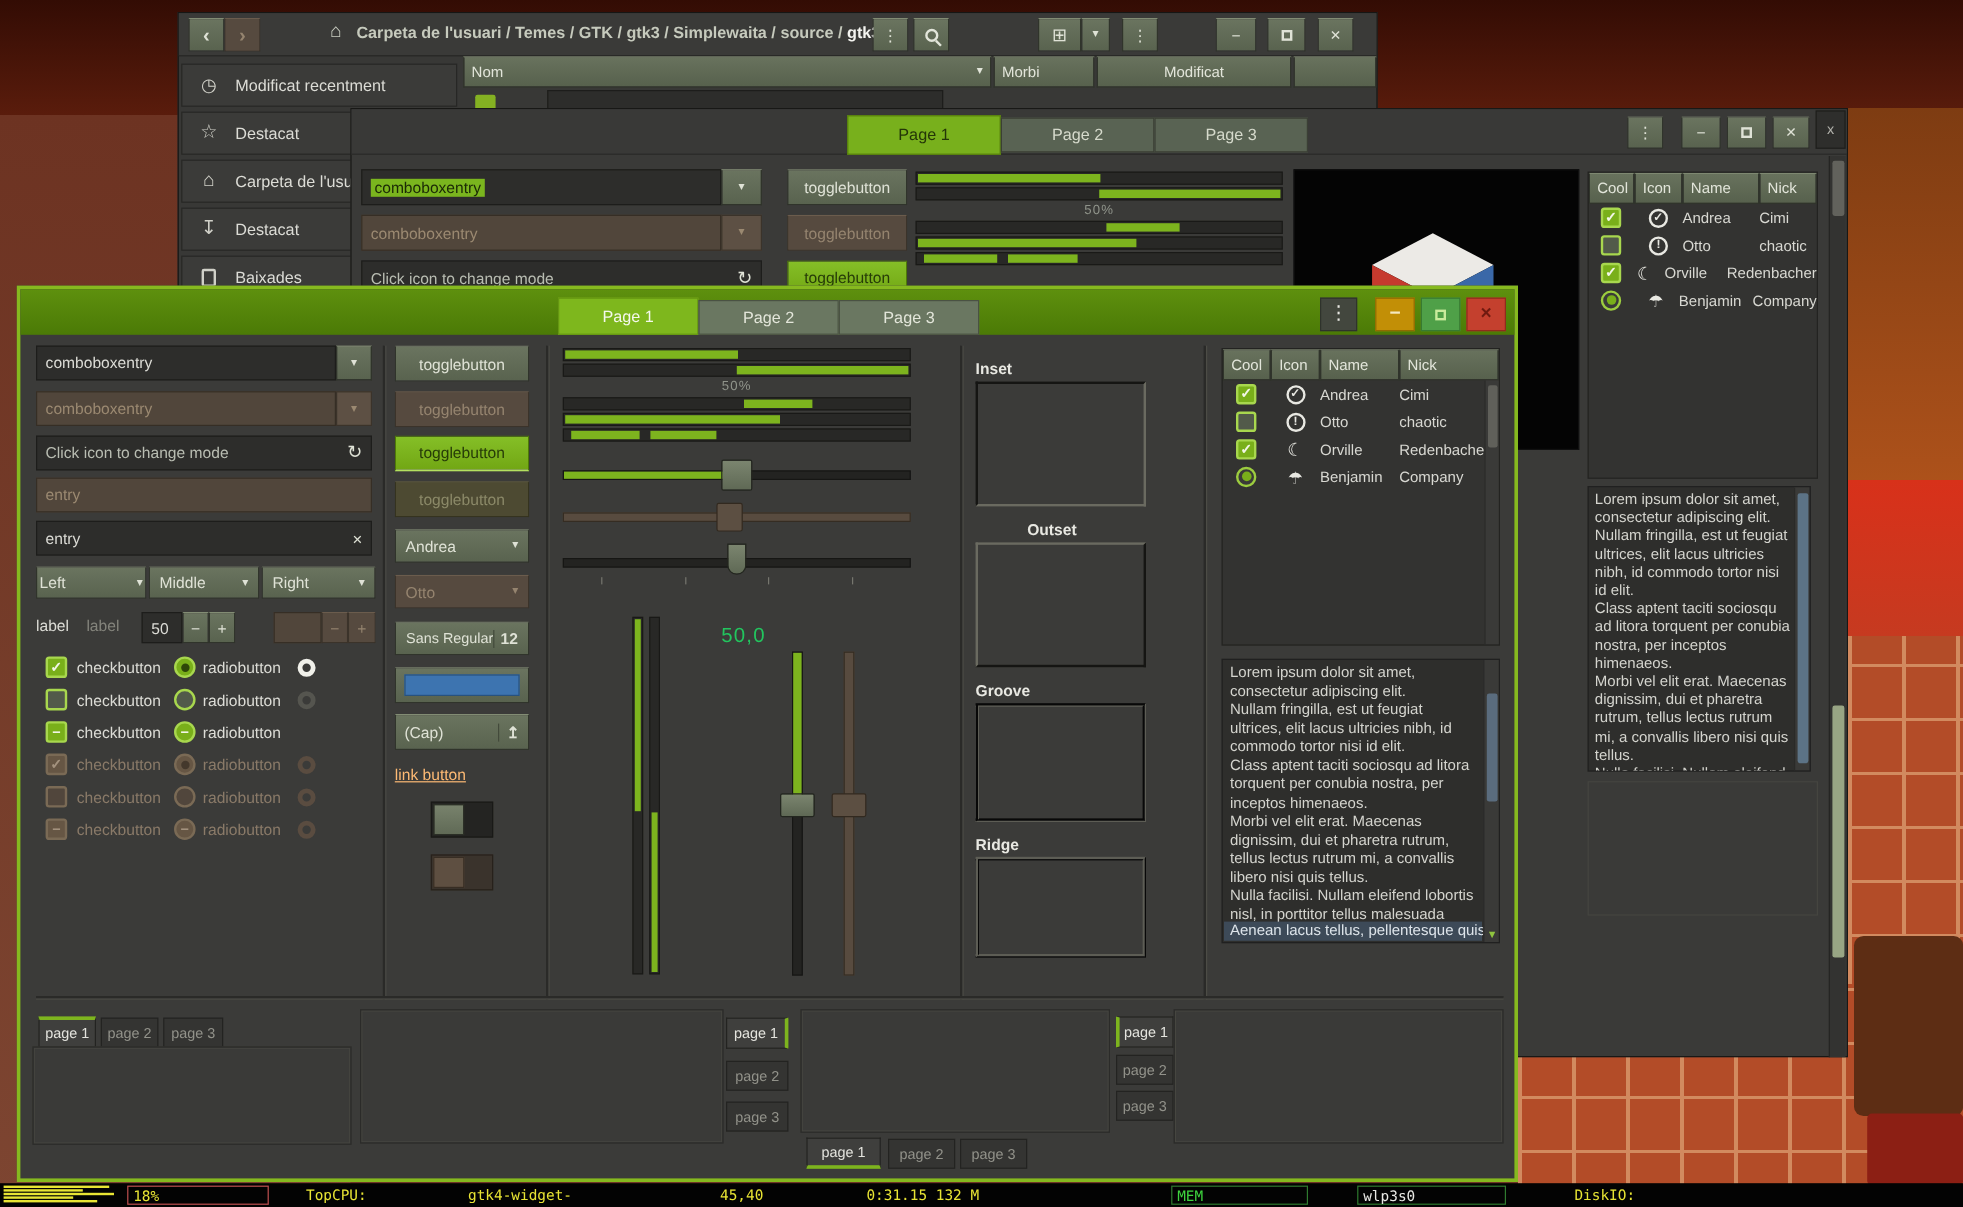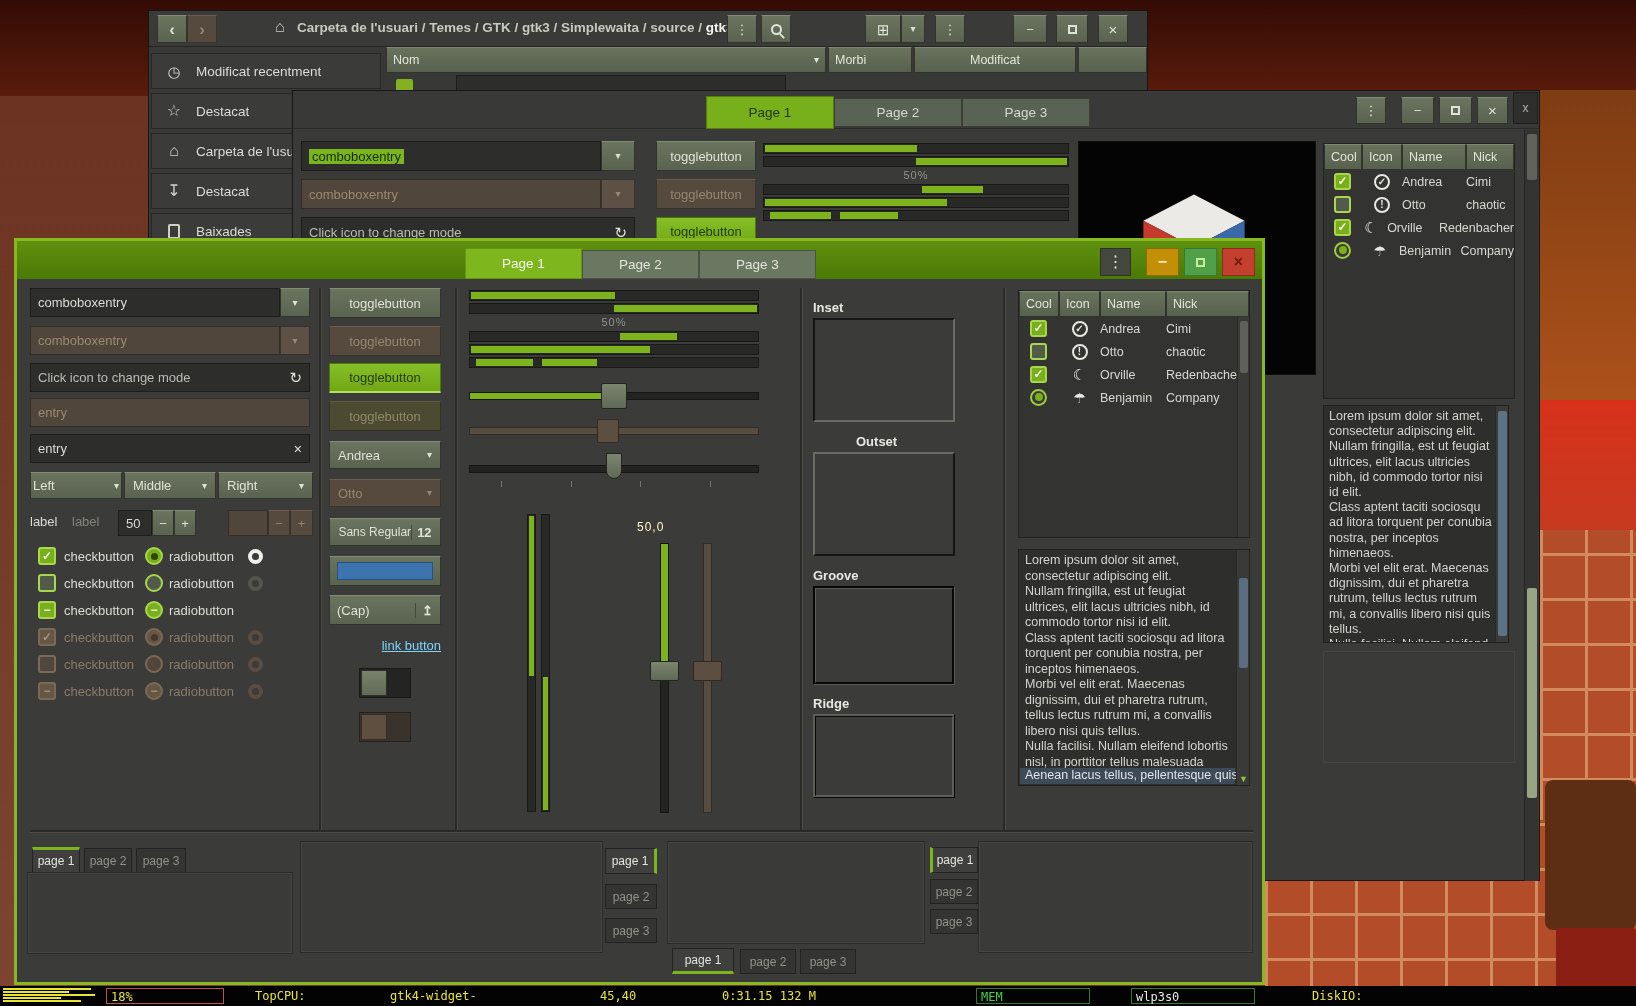--- a/index.html
+++ b/index.html
@@ -459,21 +459,21 @@
     <span style="font-size:12px">Sans Regular</span>
     <span style="border-left:1px solid #434a3b;padding-left:5px;font-weight:bold">12</span>
   </div>
   <div class="btn abs" style="left:312px;top:315px;width:112px;height:30px">
     <span style="width:96px;height:18px;background:#3d74b0;border:1px solid #28527e"></span>
   </div>
   <div class="btn abs" style="left:312px;top:354px;width:112px;height:30px;justify-content:space-between;padding:0 7px">
     <span>(Cap)</span>
     <span style="border-left:1px solid #434a3b;padding-left:6px;font-weight:bold">↥</span>
   </div>
-  <div class="abs" style="left:312px;top:397px;width:112px;text-align:right;font-size:13px;color:#7dd3fc;text-decoration:underline"><span>link button</span></div>
+  <div class="abs" style="left:312px;top:397px;width:112px;text-align:left;font-size:13px;color:#fdba74;text-decoration:underline"><span>link button</span></div>
   <div class="abs" style="left:342px;top:427px;width:52px;height:30px;background:#242422;border:1px solid #191917">
     <span style="position:absolute;left:1px;top:1px;width:26px;height:26px;background:linear-gradient(#78826c,#606a56);border:1px solid #2b2f26"></span>
   </div>
   <div class="abs" style="left:342px;top:471px;width:52px;height:30px;background:#3a332c;border:1px solid #27211b">
     <span style="position:absolute;left:1px;top:1px;width:26px;height:26px;background:#5e4f41;border:1px solid #372d23"></span>
   </div>
 
   <div class="sepv" style="left:438px;top:47px;height:545px"></div>
 
   <div class="pb" style="left:452px;top:49px;width:290px;height:11px">
@@ -504,21 +504,21 @@
     <div class="hndl dhndl" style="left:44%;top:2px;width:22px;height:24px"></div>
   </div>
   <div class="abs" style="left:452px;top:212px;width:290px;height:36px">
     <div class="trk" style="left:0;top:12px;width:290px;height:8px"></div>
     <div class="hndl" style="left:calc(50% - 8px);top:0;width:16px;height:26px;border-radius:0 0 8px 8px"></div>
     <span class="abs" style="left:11%;top:28px;width:1px;height:6px;background:#76766e"></span>
     <span class="abs" style="left:35%;top:28px;width:1px;height:6px;background:#76766e"></span>
     <span class="abs" style="left:59%;top:28px;width:1px;height:6px;background:#76766e"></span>
     <span class="abs" style="left:83%;top:28px;width:1px;height:6px;background:#76766e"></span>
   </div>
-  <span class="abs" style="left:620px;top:279px;font-size:12px;color:#fef9c3;letter-spacing:1px">50,0</span>
+  <span class="abs" style="left:584px;top:279px;font-size:17px;color:#22c55e;letter-spacing:1px">50,0</span>
 
   <div class="pb" style="left:510px;top:273px;width:9px;height:298px">
       <div class="pfb" style="top:1px;height:54%"></div>
     </div>
   <div class="pb" style="left:524px;top:273px;width:9px;height:298px">
       <div class="pfb" style="bottom:1px;height:45%"></div>
     </div>
   <div class="abs" style="left:633px;top:302px;width:29px;height:270px">
     <div class="trk" style="left:10px;top:0;width:9px;height:270px"></div>
     <div class="abs" style="left:11px;top:1px;width:7px;height:44%;background:#7db41e"></div>

